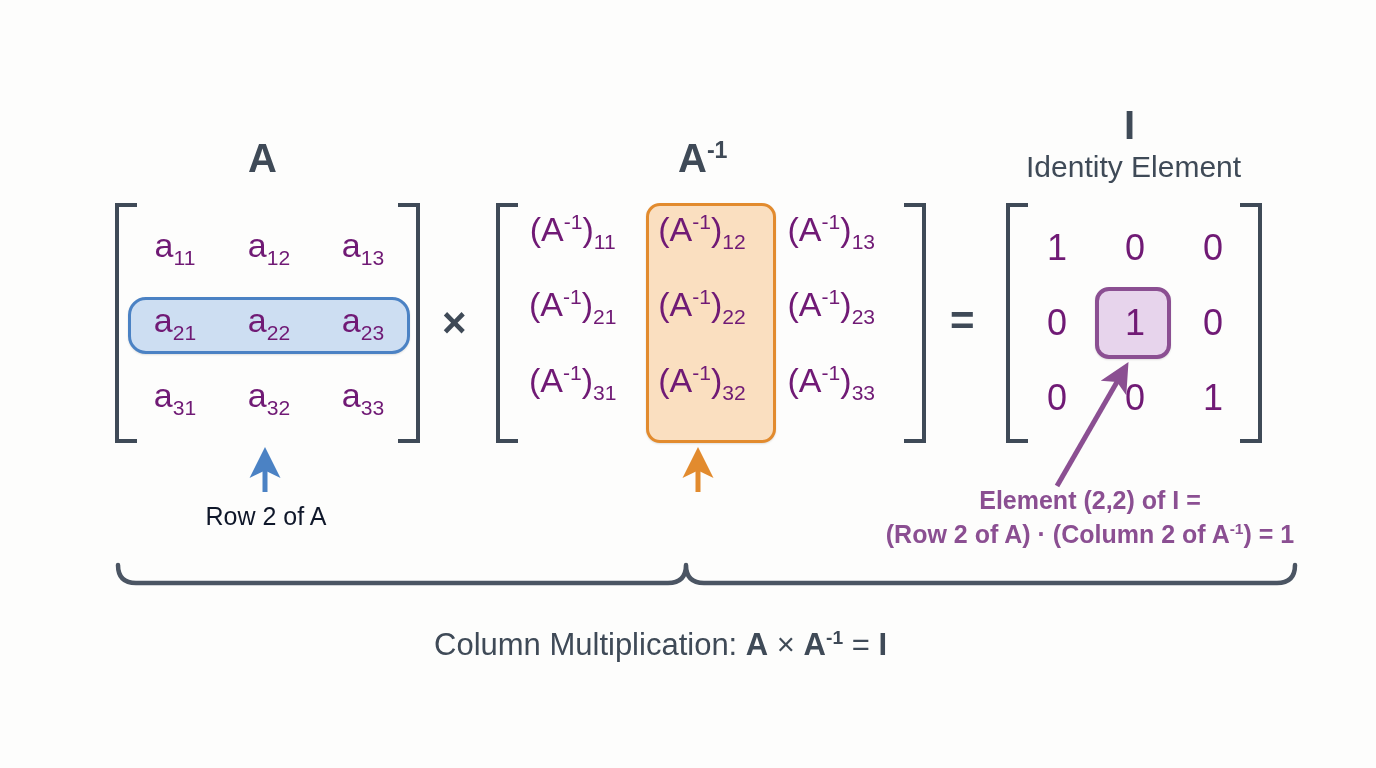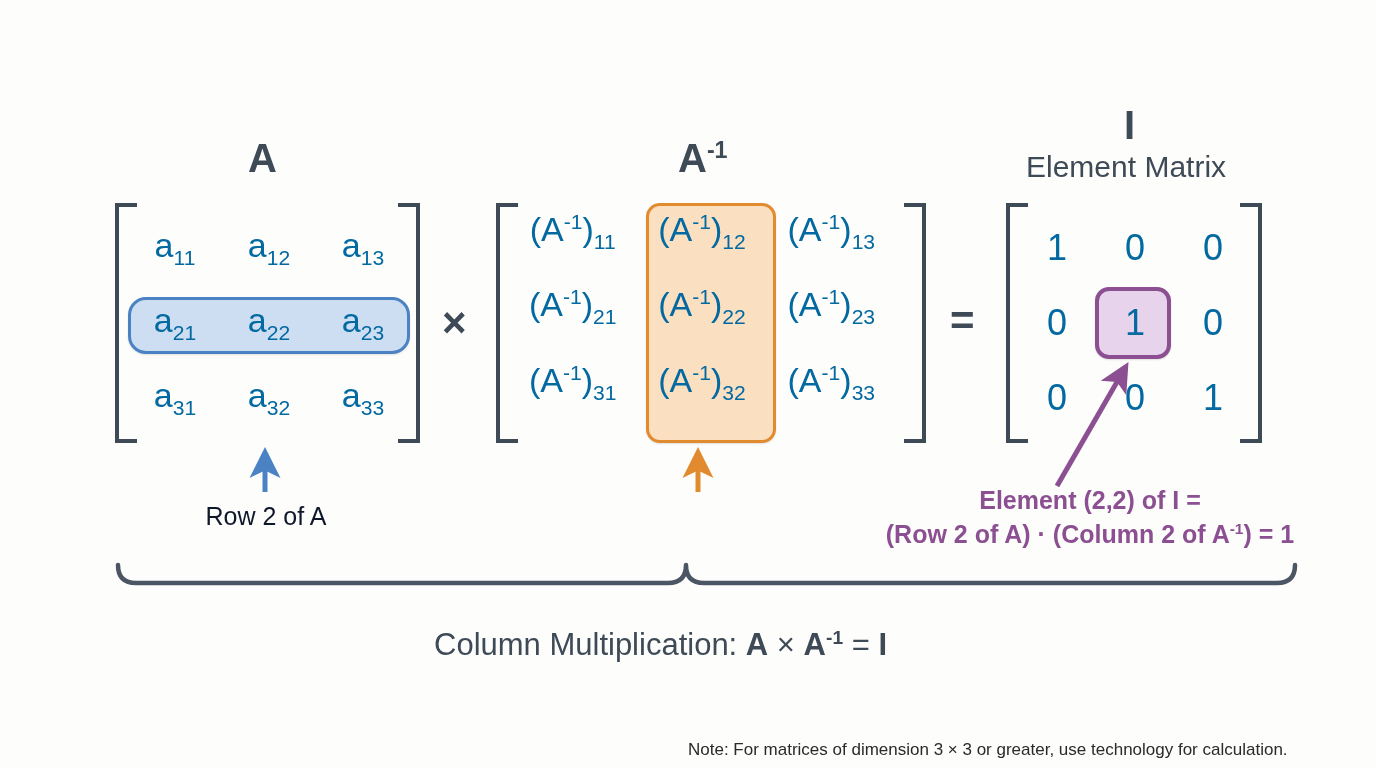--- a/index.html
+++ b/index.html
@@ -43,21 +43,21 @@
   .grid {
     position: absolute;
     display: grid;
     grid-template-columns: repeat(3, 1fr);
     grid-template-rows: repeat(3, 1fr);
     align-items: center;
     justify-items: center;
   }
   .cell {
     font-size: 34px;
-    color: #0369a1;
+    color: #701a75;
     white-space: nowrap;
     line-height: 1;
     z-index: 3;
     position: relative;
   }
   .cell sub { font-size: 0.62em; vertical-align: sub; }
   .cell sup { font-size: 0.62em; vertical-align: super; }
   .cell.big { font-size: 36px; }
 
   
@@ -169,21 +169,21 @@
     <div class="cell">(A<sup>-1</sup>)<sub>22</sub></div>
     <div class="cell">(A<sup>-1</sup>)<sub>23</sub></div>
     <div class="cell">(A<sup>-1</sup>)<sub>31</sub></div>
     <div class="cell">(A<sup>-1</sup>)<sub>32</sub></div>
     <div class="cell">(A<sup>-1</sup>)<sub>33</sub></div>
   </div>
 
   <div class="op" style="left:950px; top:300px;">=</div>
 
   <div class="mat-label" style="left:1124px; top:105px;">I</div>
-  <div class="sub-title" style="left:1026px; top:152px;">Element Matrix</div>
+  <div class="sub-title" style="left:1026px; top:152px;">Identity Element</div>
 
   <div class="bracket left" style="left:1006px; top:203px; height:240px;"></div>
   <div class="bracket right" style="left:1240px; top:203px; height:240px;"></div>
 
   <div class="hl-elem" style="left:1095px; top:287px; width:76px; height:72px;"></div>
 
   <div class="grid" style="left:1018px; top:210px; width:234px; height:226px;">
     <div class="cell big">1</div>
     <div class="cell big">0</div>
     <div class="cell big">0</div>
@@ -233,15 +233,14 @@
 
   <div class="caption blue" style="left:196px; top:502px; width:140px;">Row 2 of A</div>
 
 
   <div class="caption purple" style="left:855px; top:486px; width:470px;">Element (2,2) of I =</div>
 
   <div class="caption purple" style="left:855px; top:520px; width:470px;"><span>(Row 2 of A) · (Column 2 of A</span><sup>-1</sup><span>) = 1</span></div>
 
   <div class="brace-caption" style="left:434px; top:628px;"><span>Column Multiplication: </span><b>A</b><span> × </span><b>A</b><b><sup>-1</sup></b><span> = </span><b>I</b></div>
 
-  <div class="note" style="left:688px; top:740px;">Note: For matrices of dimension 3 × 3 or greater, use technology for calculation.</div>
 
 </div>
 
 </body></html>

